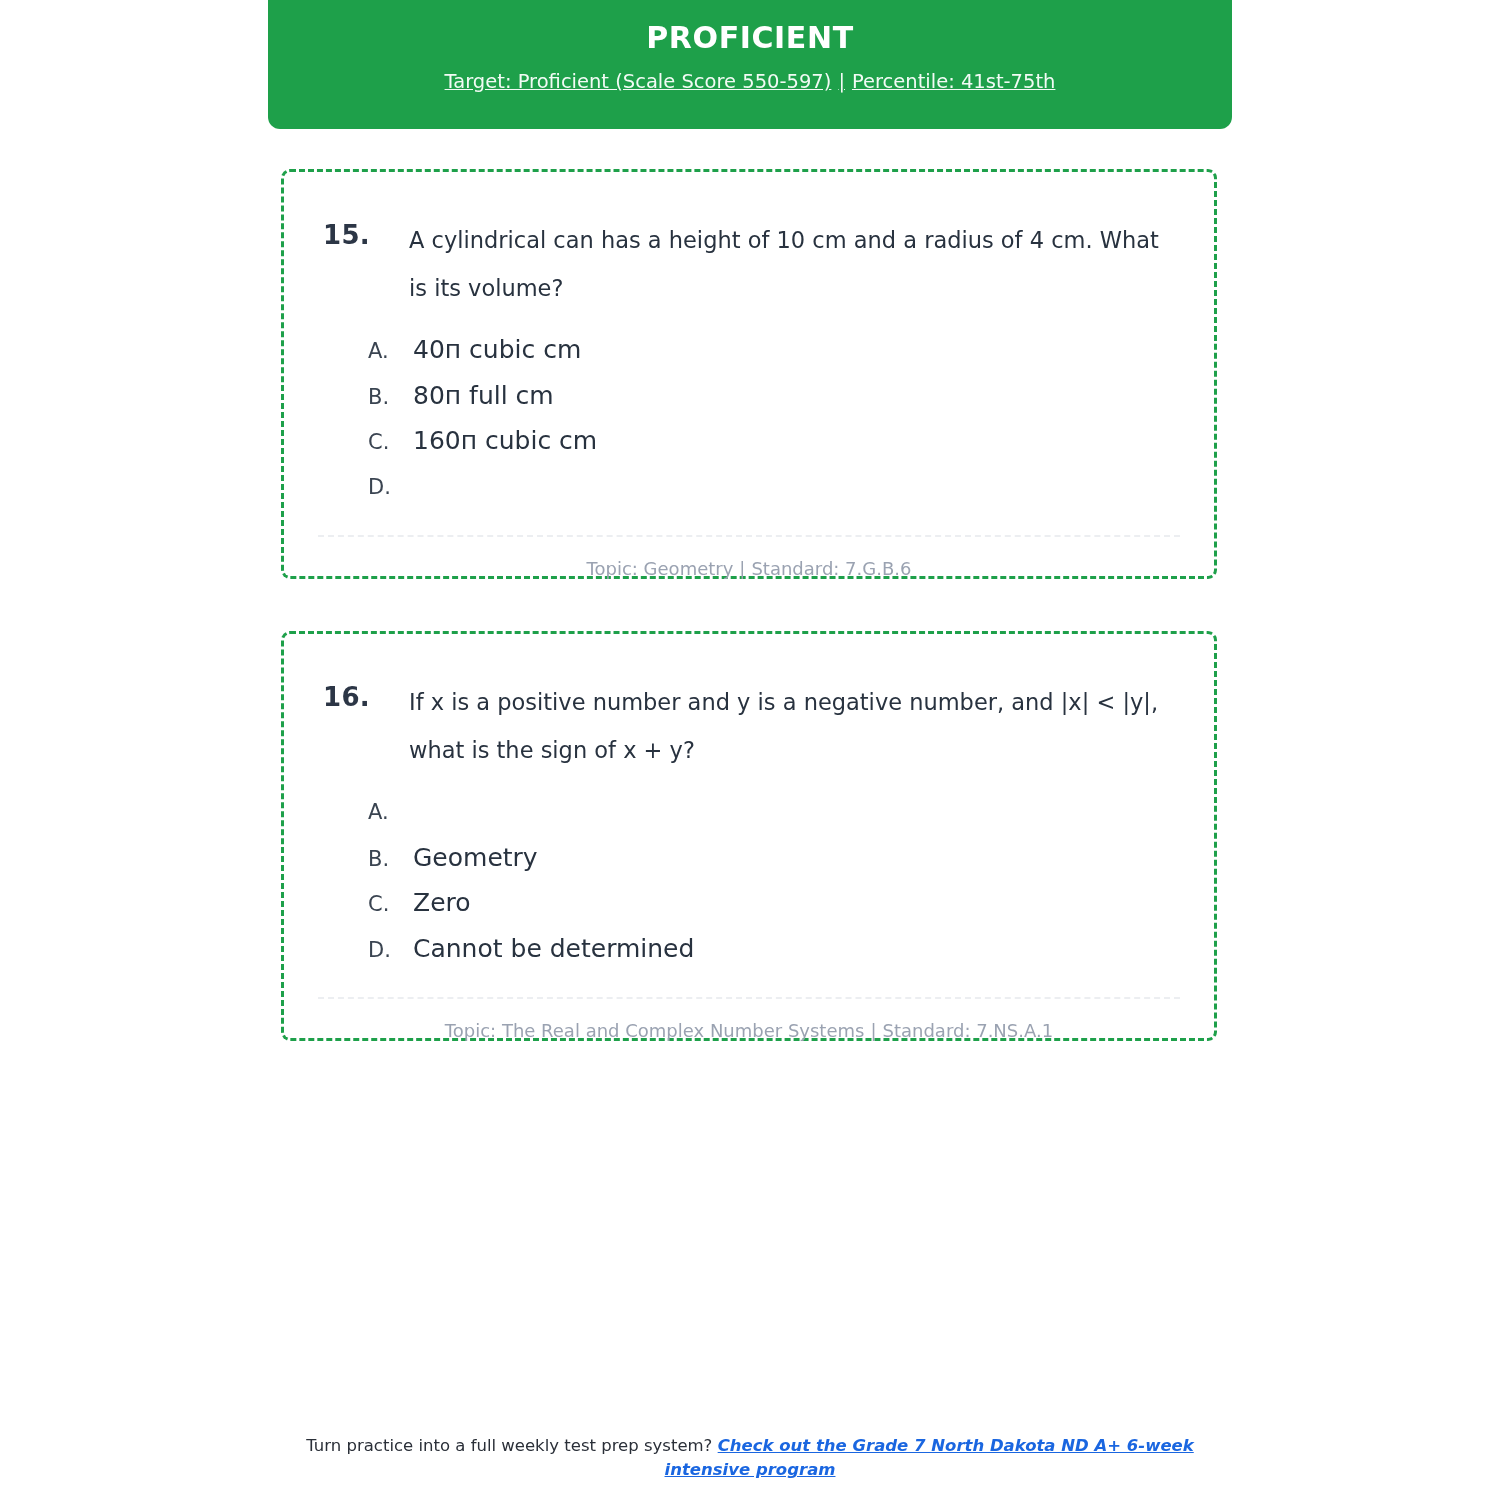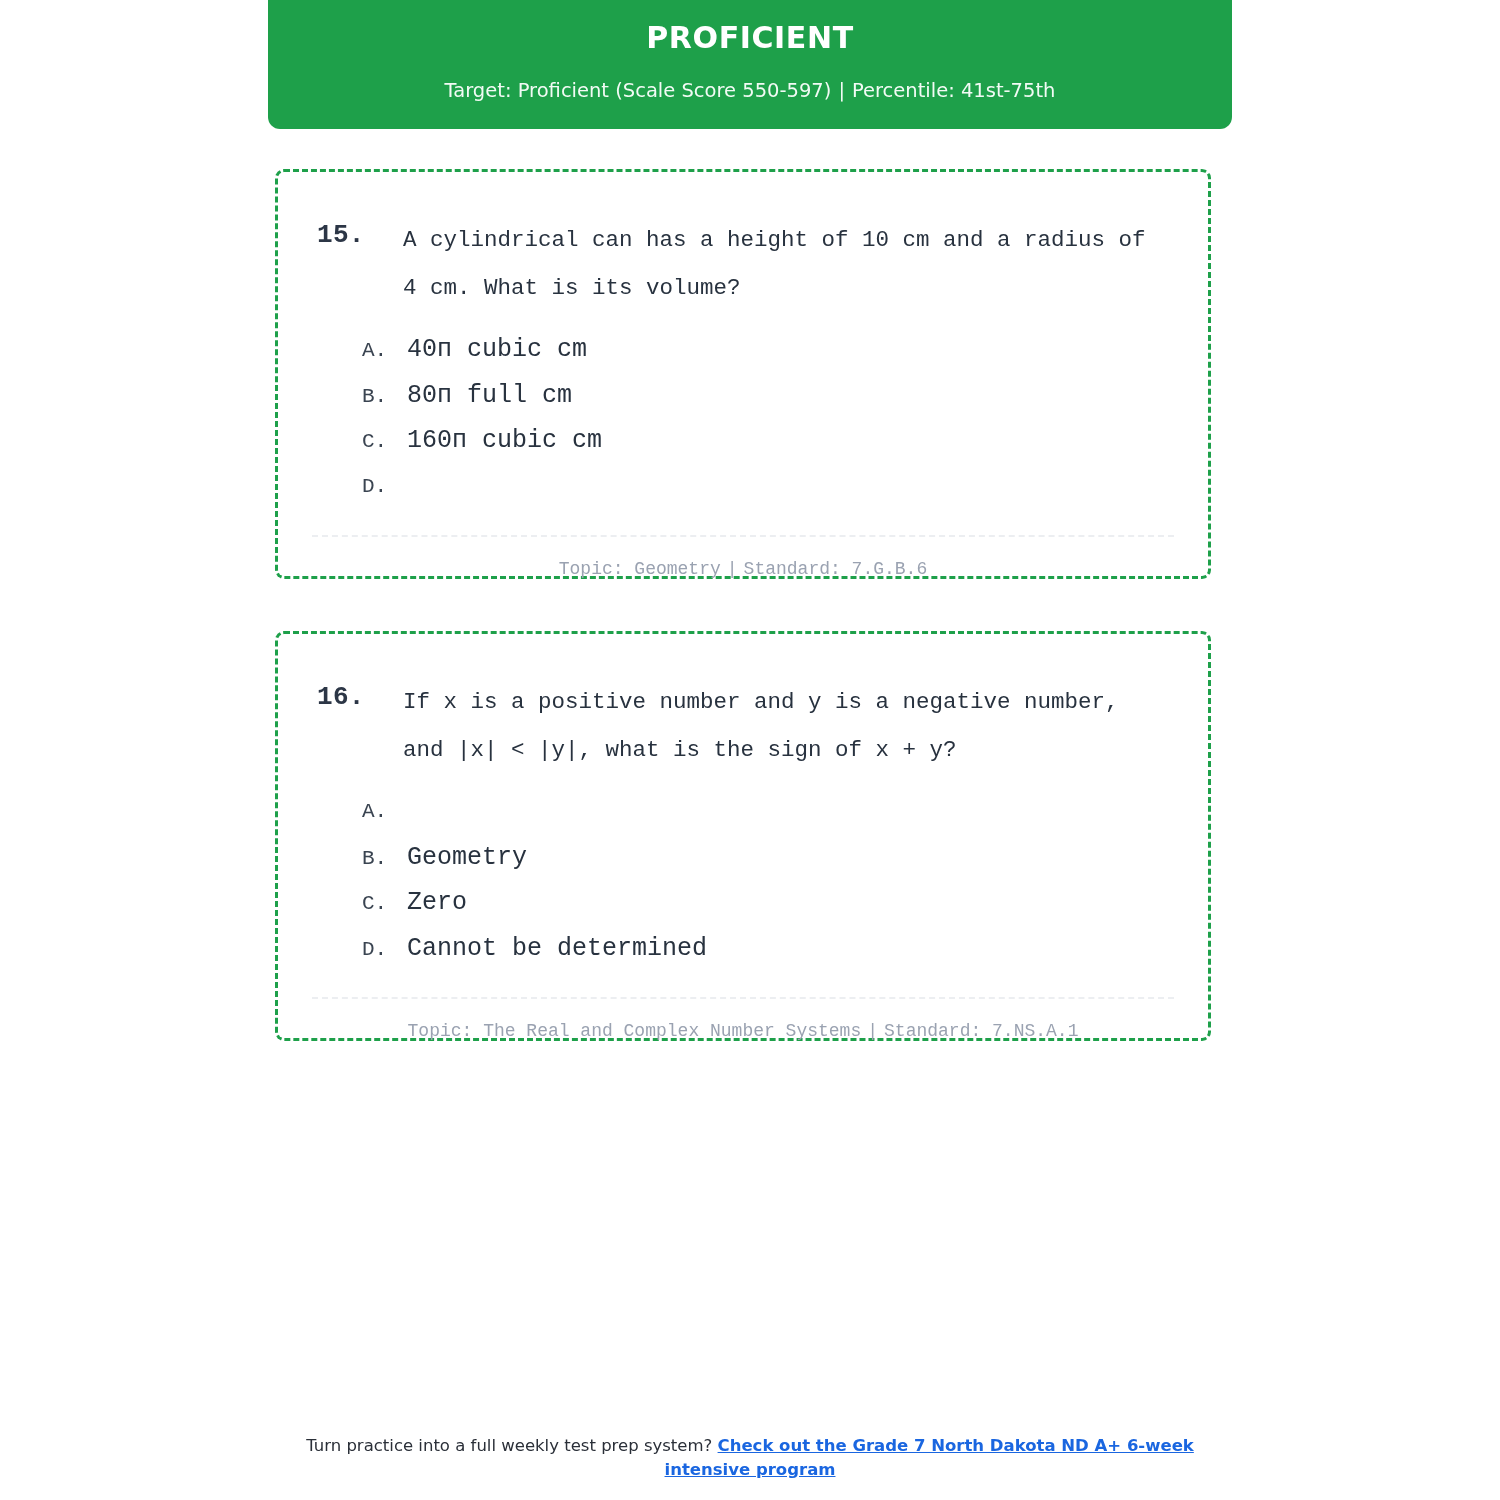--- a/index.html
+++ b/index.html
@@ -37,34 +37,34 @@
     font-size: 30px;
     font-weight: bold;
     letter-spacing: 0.6px;
     line-height: 40px;
     margin: 0;
   }
   .level-subtitle {
     color: #f2fbf5;
     font-size: 19.5px;
     line-height: 28px;
-    margin-top: 19px;
+    margin-top: 10px;
     font-weight: 400;
+    text-decoration: underline;
   }
   .level-sep { padding: 0 7px; }
 
   
   .question-card {
     position: absolute;
-    left: 275px;
+    left: 281px;
     width: 936px;
     border: 3px dashed #1ea04a;
     border-radius: 9px;
     background: #ffffff;
-    font-family: Liberation Mono, monospace;
   }
   #card-15 { top: 169px; height: 410px; }
   #card-16 { top: 631px; height: 410px; }
 
   .q-head {
     display: flex;
     align-items: flex-start;
     padding: 44px 40px 0 39px;
   }
   .q-number {
@@ -131,20 +131,21 @@
     text-align: center;
     color: #2a2f38;
     font-size: 16.5px;
     line-height: 24px;
   }
   .footer-link {
     color: #1a66e0;
     font-weight: bold;
     text-decoration: underline;
     cursor: pointer;
+    font-style: italic;
   }
 </style>
 </head>
 <body>
 
 <div class="page">
 
   <div class="level-banner">
     <div class="level-title">PROFICIENT</div>
     <div class="level-subtitle">

